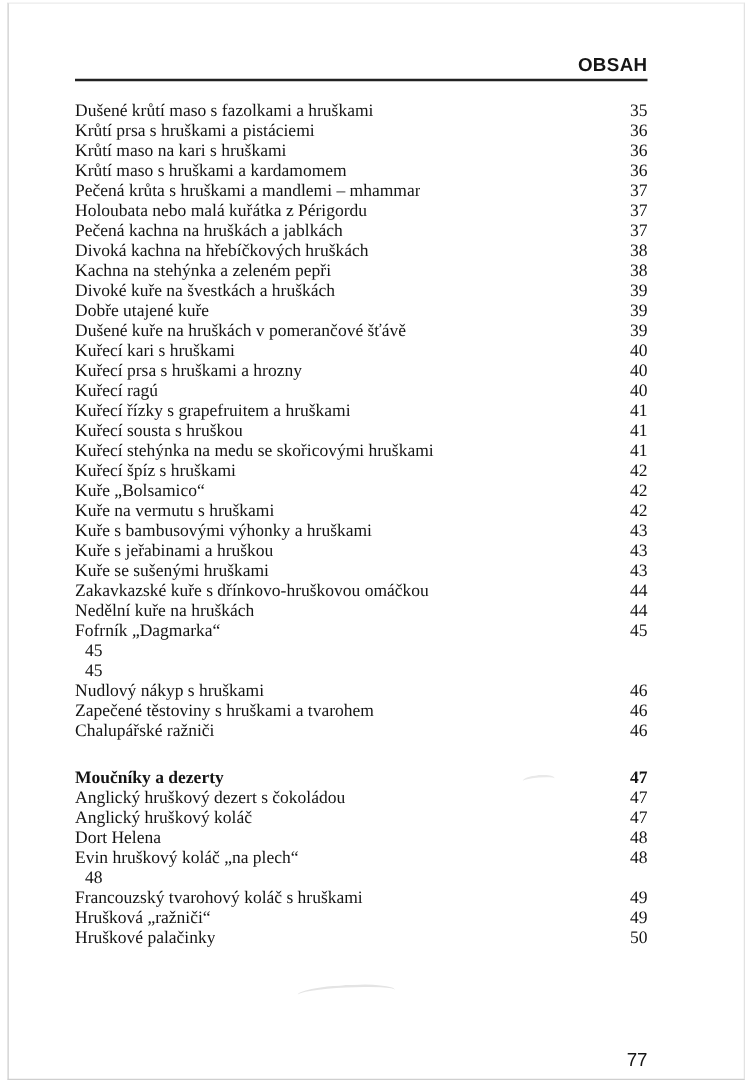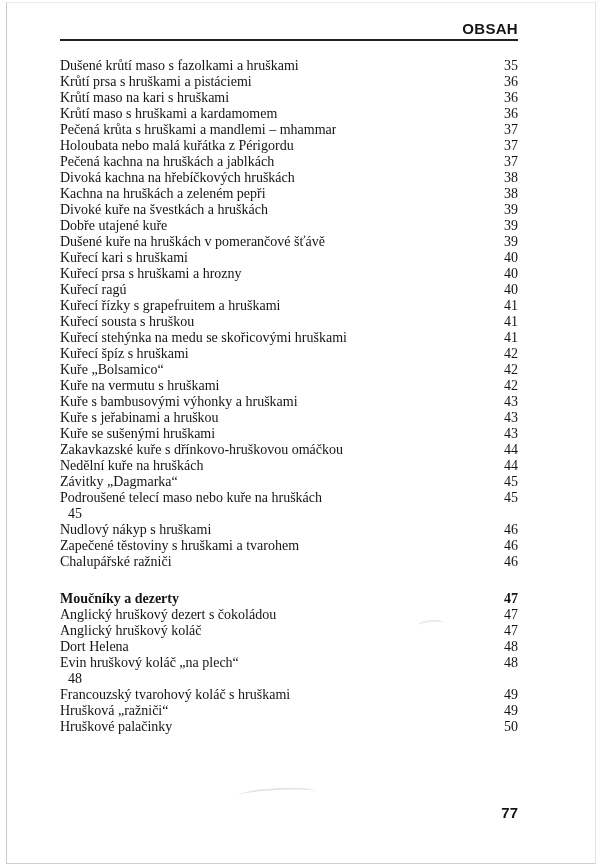--- a/index.html
+++ b/index.html
@@ -27,21 +27,21 @@
     border-left: 1px solid #cccccc;
     pointer-events: none;
   }
   .content {
     position: absolute;
     left: 60px;
     top: 0;
     width: 458px;
   }
   .header-row {
-    padding-top: 20px;
+    padding-top: 44px;
     text-align: right;
     font-family: "Liberation Sans", sans-serif;
     font-weight: bold;
     font-size: 15px;
     letter-spacing: 0.3px;
     line-height: 17px;
     color: #161616;
   }
   .header-rule {
     margin-top: 2px;
@@ -68,26 +68,26 @@
     padding-left: 8px;
   }
   .toc-row.heading {
     font-weight: bold;
   }
   .section-gap {
     height: 21px;
   }
   .footer-page {
     position: absolute;
-    top: 804px;
+    top: 840px;
     left: 60px;
     width: 458px;
     text-align: right;
     font-family: "Liberation Sans", sans-serif;
-    font-weight: bold;
+    font-weight: normal;
     font-size: 15px;
     color: #161616;
   }
   .scan-smudge {
     position: absolute;
     left: 238px;
     top: 788px;
     width: 78px;
     height: 10px;
     border-top: 2px solid #e4e4e4;
@@ -142,21 +142,21 @@
       </div>
       <div class="toc-row">
         <span class="toc-title">Pečená kachna na hruškách a jablkách</span>
         <span class="toc-page">37</span>
       </div>
       <div class="toc-row">
         <span class="toc-title">Divoká kachna na hřebíčkových hruškách</span>
         <span class="toc-page">38</span>
       </div>
       <div class="toc-row">
-        <span class="toc-title">Kachna na hruškách a zeleném pepři</span>
+        <span class="toc-title">Kachna na stehýnka a zeleném pepři</span>
         <span class="toc-page">38</span>
       </div>
       <div class="toc-row">
         <span class="toc-title">Divoké kuře na švestkách a hruškách</span>
         <span class="toc-page">39</span>
       </div>
       <div class="toc-row">
         <span class="toc-title">Dobře utajené kuře</span>
         <span class="toc-page">39</span>
       </div>
@@ -214,25 +214,24 @@
       </div>
       <div class="toc-row">
         <span class="toc-title">Zakavkazské kuře s dřínkovo-hruškovou omáčkou</span>
         <span class="toc-page">44</span>
       </div>
       <div class="toc-row">
         <span class="toc-title">Nedělní kuře na hruškách</span>
         <span class="toc-page">44</span>
       </div>
       <div class="toc-row">
-        <span class="toc-title">Závitky „Dagmarka“</span>
+        <span class="toc-title">Fofrník „Dagmarka“</span>
         <span class="toc-page">45</span>
       </div>
       <div class="toc-row">
-        <span class="toc-title">Podroušené telecí maso nebo kuře na hruškách</span>
         <span class="toc-page">45</span>
       </div>
       <div class="toc-row">
         <span class="toc-page">45</span>
       </div>
       <div class="toc-row">
         <span class="toc-title">Nudlový nákyp s hruškami</span>
         <span class="toc-page">46</span>
       </div>
       <div class="toc-row">

